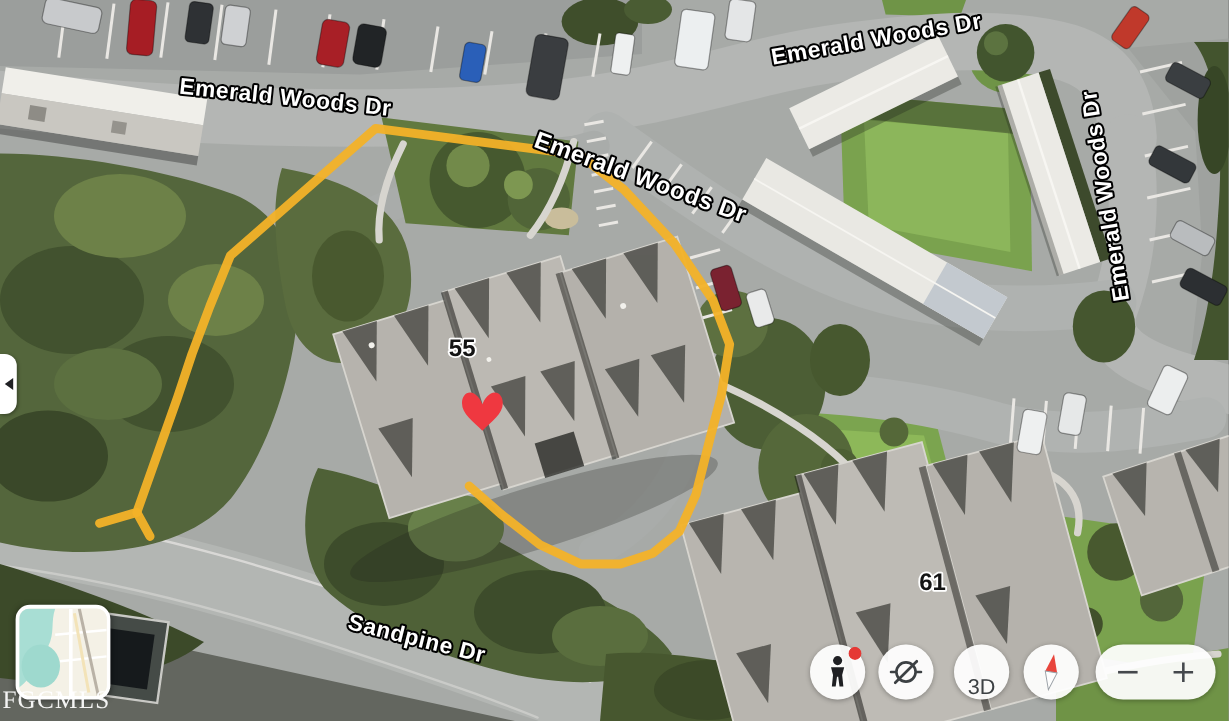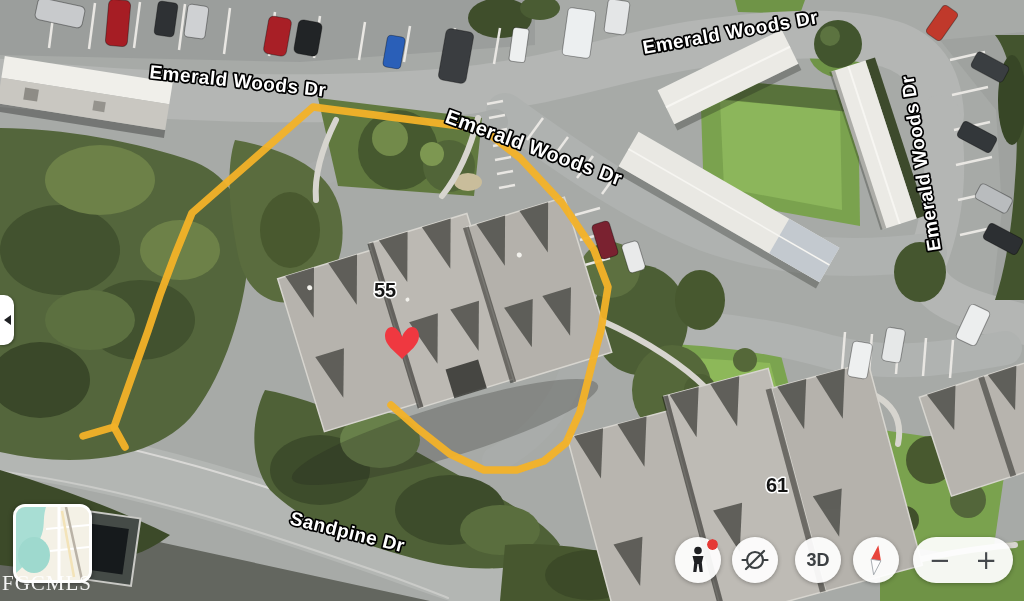--- a/index.html
+++ b/index.html
@@ -21,21 +21,21 @@
   .minimap{position:absolute;left:13px;top:504px;width:73px;height:73px;
     border:3px solid #fff;border-radius:12px;overflow:hidden;
     box-shadow:0 1px 5px rgba(0,0,0,.45);cursor:pointer;background:#f4f1e6;}
   .watermark{position:absolute;left:2px;top:571px;color:rgba(255,255,255,.93);
     font-size:21px;letter-spacing:1px;font-family:Liberation Serif, serif;}
   .circle-btn{position:absolute;top:537px;width:46px;height:46px;border-radius:50%;
     background:rgba(255,255,255,.93);box-shadow:0 1px 4px rgba(0,0,0,.3);
     display:flex;align-items:center;justify-content:center;cursor:pointer;}
   .btn-pegman{left:675px;}
   .btn-gyro{left:732px;}
-  .btn-3d{left:795px;font-size:18px;font-weight:bold;color:#3c4043;}
+  .btn-3d{left:795px;font-size:18px;font-weight:normal;color:#3c4043;align-items:flex-end;}
   .btn-compass{left:853px;}
   .peg-badge{position:absolute;right:3px;top:2px;width:11px;height:11px;border-radius:50%;}
   .zoom-pill{position:absolute;left:913px;top:537px;width:100px;height:46px;
     border-radius:23px;background:rgba(255,255,255,.93);
     box-shadow:0 1px 4px rgba(0,0,0,.3);display:flex;align-items:center;
     justify-content:space-between;padding:0 16px;box-sizing:border-box;}
   .zoom-pill span{font-size:26px;color:#44484c;line-height:1;cursor:pointer;
     font-family:"DejaVu Sans",sans-serif;}
 </style>
 </head>

